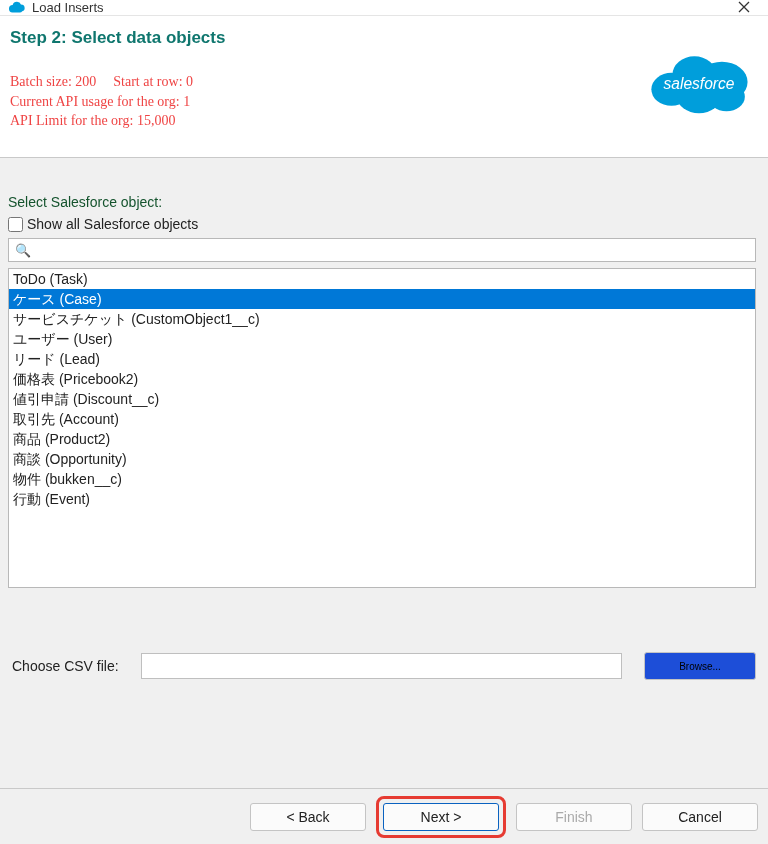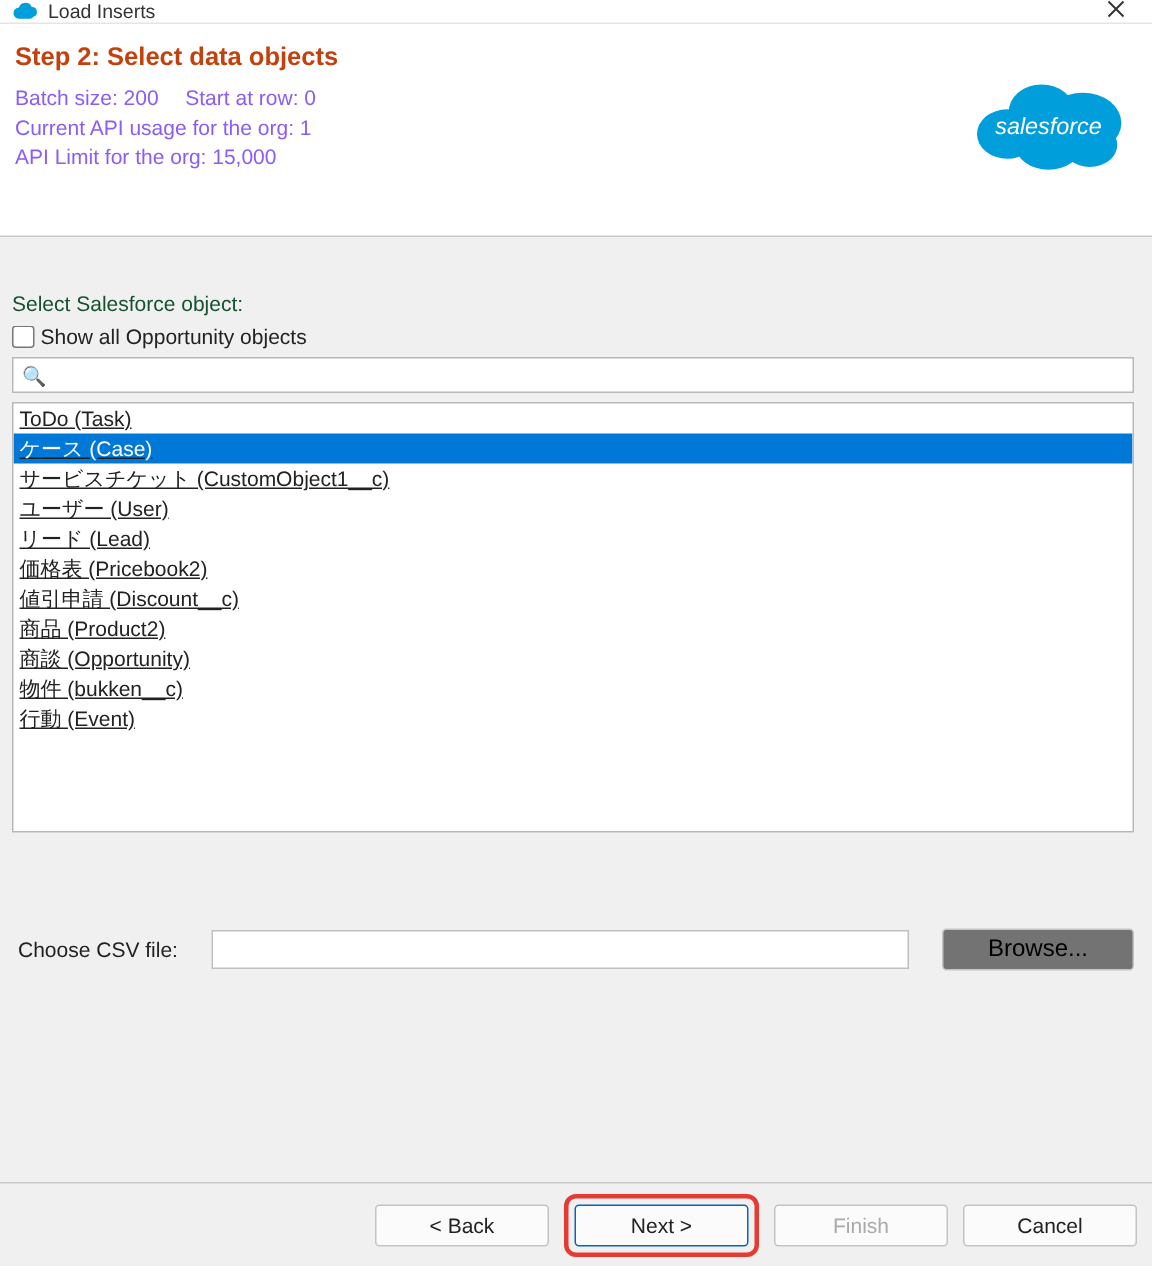--- a/index.html
+++ b/index.html
@@ -35,27 +35,28 @@
     background: #fff;
     height: 142px;
     border-bottom: 1px solid #c9c9c9;
     padding: 12px 14px 0 10px;
     position: relative;
     overflow: hidden;
   }
   .header-section h2 {
     font-size: 17px;
     font-weight: 600;
-    color: #c2410c;
-    margin-bottom: 8px;
+    color: #0f766e;
+    margin-bottom: 24px;
   }
   .header-section .info-lines {
     font-size: 14px;
-    color: #8b5cf6;
+    color: #ef4444;
     line-height: 1.4;
+    font-family: Liberation Serif, serif;
   }
   .header-section .info-lines span.gap { display: inline-block; width: 10px; }
   .sf-logo {
     position: absolute;
     right: 14px;
     top: 26px;
     width: 110px;
     height: 80px;
   }
   .body-section {
@@ -86,27 +87,26 @@
     padding: 0 6px;
     margin-bottom: 6px;
   }
   .search-box .mag { color: #999; font-size: 13px; margin-right: 4px; }
   .search-box input {
     border: none; outline: none; flex: 1; font-size: 13px;
     background: transparent;
   }
   .listbox {
     width: calc(100% - 4px);
-    height: 287px;
+    height: 320px;
     border: 1px solid #b8b8b8;
     background: #fff;
     overflow-y: auto;
     font-size: 14px;
     color: #222;
-    text-decoration: underline;
   }
   .listbox .item {
     padding: 0px 4px;
     line-height: 20px;
     cursor: pointer;
     white-space: nowrap;
   }
   .listbox .item.selected { background: #0078d7; color: #fff; }
   .csv-row {
     display: flex;
@@ -119,24 +119,24 @@
   .csv-row input[type="text"] {
     flex: 1;
     height: 26px;
     border: 1px solid #bfbfbf;
     background: #fff;
     padding: 0 4px;
     font-size: 13px;
   }
   .csv-row .browse-btn {
     height: 28px;
-    width: 128px;
+    width: 112px;
     border: 1px solid #c4c4c4;
-    background: #737373;
-    font-size: 16px;
+    background: #1d4ed8;
+    font-size: 10px;
     cursor: pointer;
     border-radius: 3px;
   }
   .footer {
     height: 56px;
     border-top: 1px solid #c9c9c9;
     background: #f0f0f0;
     display: flex;
     align-items: center;
     justify-content: flex-end;
@@ -209,34 +209,35 @@
     </g>
     <text x="60" y="50" text-anchor="middle" fill="#fff" font-family="Arial" font-size="17" font-style="italic" font-weight="400">salesforce</text>
   </svg>
 </div>
 
 <div class="body-section">
   <div class="body-inner">
     <span class="label">Select Salesforce object:</span>
     <label class="checkbox-row">
       <input type="checkbox" style="">
-      <span class="cb-label">Show all Opportunity objects</span>
+      <span class="cb-label">Show all Salesforce objects</span>
     </label>
     <div class="search-box">
       <span class="mag">🔍</span>
       <input type="text" value="" style="">
     </div>
     <div class="listbox" id="object-list">
         <div class="item">ToDo (Task)</div>
         <div class="item selected">ケース (Case)</div>
         <div class="item">サービスチケット (CustomObject1__c)</div>
         <div class="item">ユーザー (User)</div>
         <div class="item">リード (Lead)</div>
         <div class="item">価格表 (Pricebook2)</div>
         <div class="item">値引申請 (Discount__c)</div>
+        <div class="item">取引先 (Account)</div>
         <div class="item">商品 (Product2)</div>
         <div class="item">商談 (Opportunity)</div>
         <div class="item">物件 (bukken__c)</div>
         <div class="item">行動 (Event)</div>
       </div>
 
     <div class="csv-row">
       <span class="csv-label">Choose CSV file:</span>
       <input type="text" value="" style="">
       <button class="browse-btn">Browse...</button>

